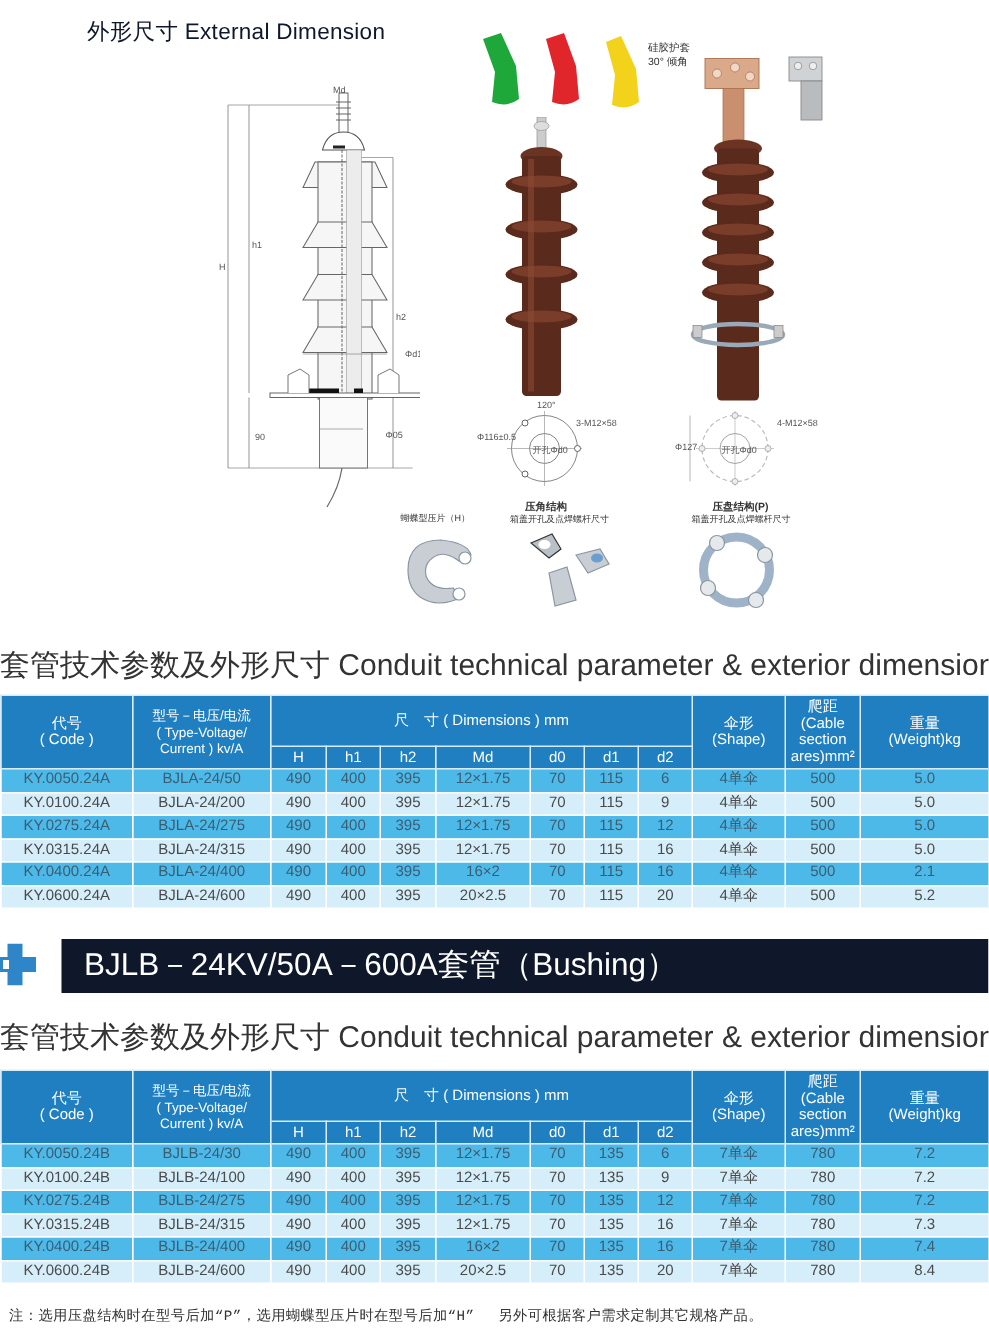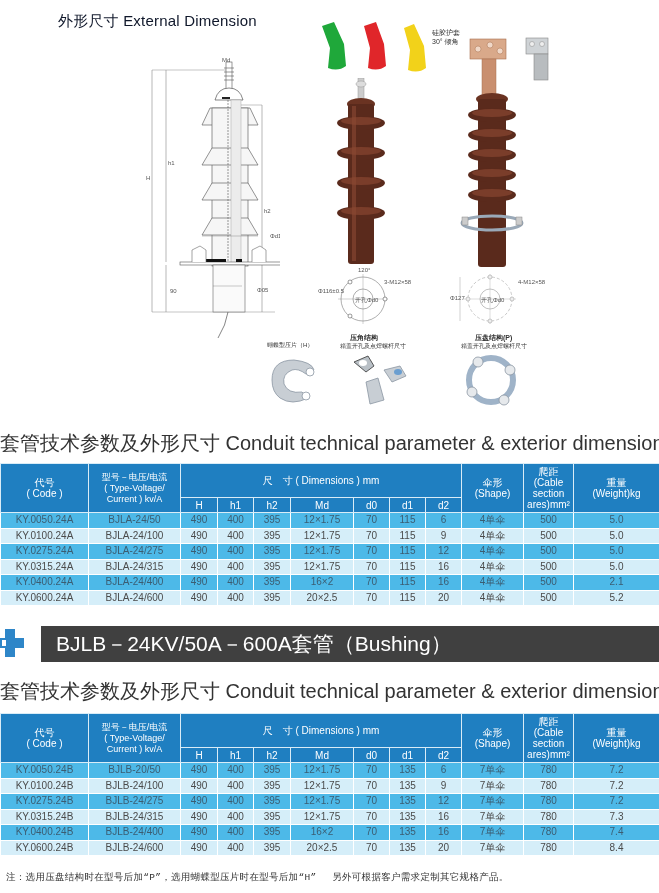--- a/index.html
+++ b/index.html
@@ -15,21 +15,21 @@
   .section-title { position: absolute; left: 0; font-size: 20px; color: #333; white-space: nowrap; }
 
   table.spec { position: absolute; left: 0; width: 659px; border-collapse: collapse; font-size: 10px; table-layout: fixed; }
   table.spec th { background: #1f7fc1; color: #fff; font-weight: normal; border: 1px solid #d8ecf7; text-align: center; vertical-align: middle; line-height: 11px; }
   table.spec td { text-align: center; color: #444; border: 1px solid #ffffff; height: 15.5px; line-height: 14px; white-space: nowrap; }
   table.spec tr.odd td { background: #4db9e8; color: #3b5d72; }
   table.spec tr.even td { background: #d5eef9; color: #4a4a4a; }
 
   .banner-wrap { position: absolute; left: 0; top: 625px; width: 659px; height: 36px; }
   .plus-icon { position: absolute; left: -4px; top: 4px; width: 28px; height: 28px; }
-  .banner { position: absolute; left: 41px; top: 1px; width: 618px; height: 36px; background: #404040; color: #fff; font-size: 21px; padding-left: 15px; line-height: 36px; white-space: nowrap; }
+  .banner { position: absolute; left: 41px; top: 1px; width: 618px; height: 36px; background: #0f172a; color: #fff; font-size: 21px; padding-left: 15px; line-height: 36px; white-space: nowrap; }
 
   .footnote { position: absolute; left: 6px; top: 871px; font-size: 9.5px; color: #333; font-family: Liberation Mono, monospace; white-space: nowrap; letter-spacing: 0.3px; }
   .caption { position: absolute; font-size: 6px; color: #333; white-space: nowrap; text-align: center; }
   .caption.bold { font-size: 7px; font-weight: bold; }
 </style>
 </head>
 <body>
 
 <div class="page-title">外形尺寸 External Dimension</div>
 
@@ -264,21 +264,21 @@
         <td>12×1.75</td>
         <td>70</td>
         <td>115</td>
         <td>6</td>
         <td>4单伞</td>
         <td>500</td>
         <td>5.0</td>
       </tr>
       <tr class="even">
         <td>KY.0100.24A</td>
-        <td>BJLA-24/100</td>
+        <td>BJLA-24/200</td>
         <td>490</td>
         <td>400</td>
         <td>395</td>
         <td>12×1.75</td>
         <td>70</td>
         <td>115</td>
         <td>9</td>
         <td>4单伞</td>
         <td>500</td>
         <td>5.0</td>
@@ -400,21 +400,21 @@
       <th>h2</th>
       <th>Md</th>
       <th>d0</th>
       <th>d1</th>
       <th>d2</th>
     </tr>
   </thead>
   <tbody id="tbody2">
       <tr class="odd">
         <td>KY.0050.24B</td>
-        <td>BJLB-20/50</td>
+        <td>BJLB-24/30</td>
         <td>490</td>
         <td>400</td>
         <td>395</td>
         <td>12×1.75</td>
         <td>70</td>
         <td>135</td>
         <td>6</td>
         <td>7单伞</td>
         <td>780</td>
         <td>7.2</td>

